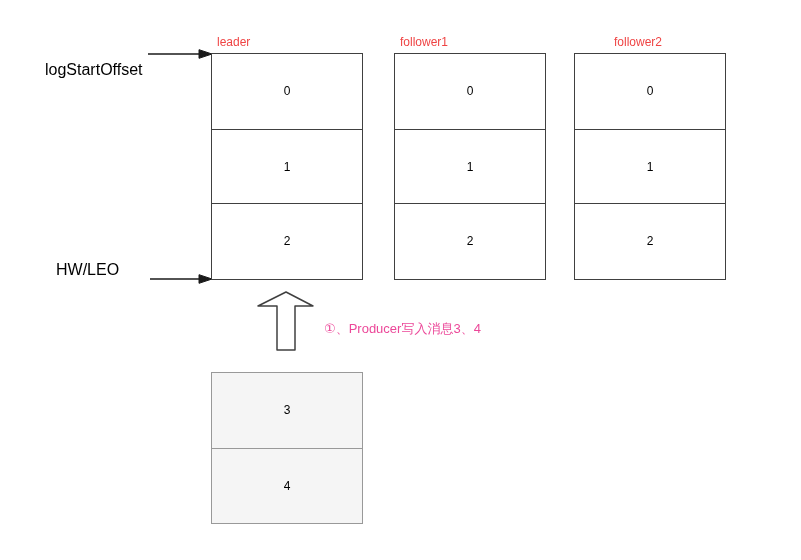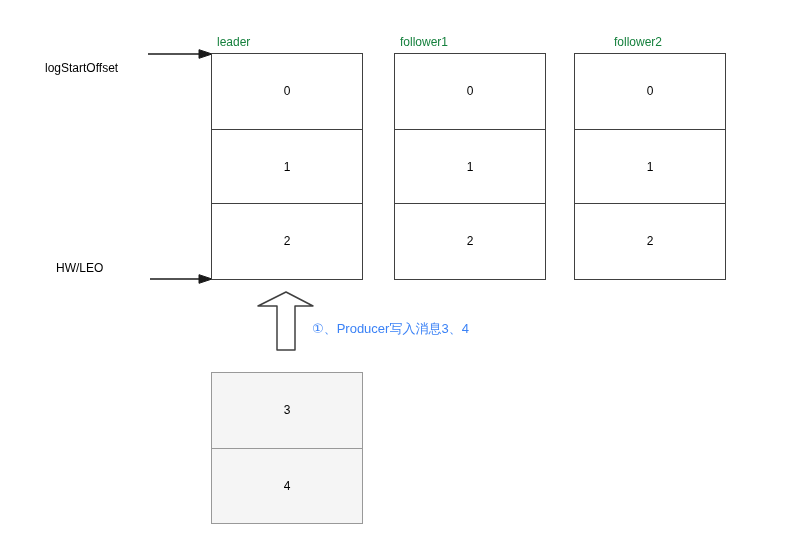--- a/index.html
+++ b/index.html
@@ -20,21 +20,21 @@
     left: 0;
     top: 0;
     width: 801px;
     height: 560px;
     pointer-events: none;
   }
   .partition-label {
     position: absolute;
     top: 35px;
     font-size: 12px;
-    color: #15803d;
+    color: #ef4444;
     white-space: nowrap;
   }
   .partition {
     position: absolute;
     top: 53px;
     width: 150px;
     height: 225px;
     border: 1px solid #404040;
     background: #ffffff;
     box-sizing: content-box;
@@ -47,30 +47,30 @@
     color: #000000;
     box-sizing: border-box;
   }
   .partition .cell + .cell {
     border-top: 1px solid #404040;
     height: 74px;
     line-height: 74px;
   }
   .pointer-label {
     position: absolute;
-    font-size: 12px;
+    font-size: 16px;
     color: #000000;
     white-space: nowrap;
   }
   .annotation {
     position: absolute;
-    left: 312px;
+    left: 324px;
     top: 320px;
     font-size: 13px;
-    color: #3b82f6;
+    color: #ec4899;
     white-space: nowrap;
   }
   .message-box {
     position: absolute;
     left: 211px;
     top: 372px;
     width: 150px;
     height: 150px;
     border: 1px solid #999999;
     background: #f5f5f5;

